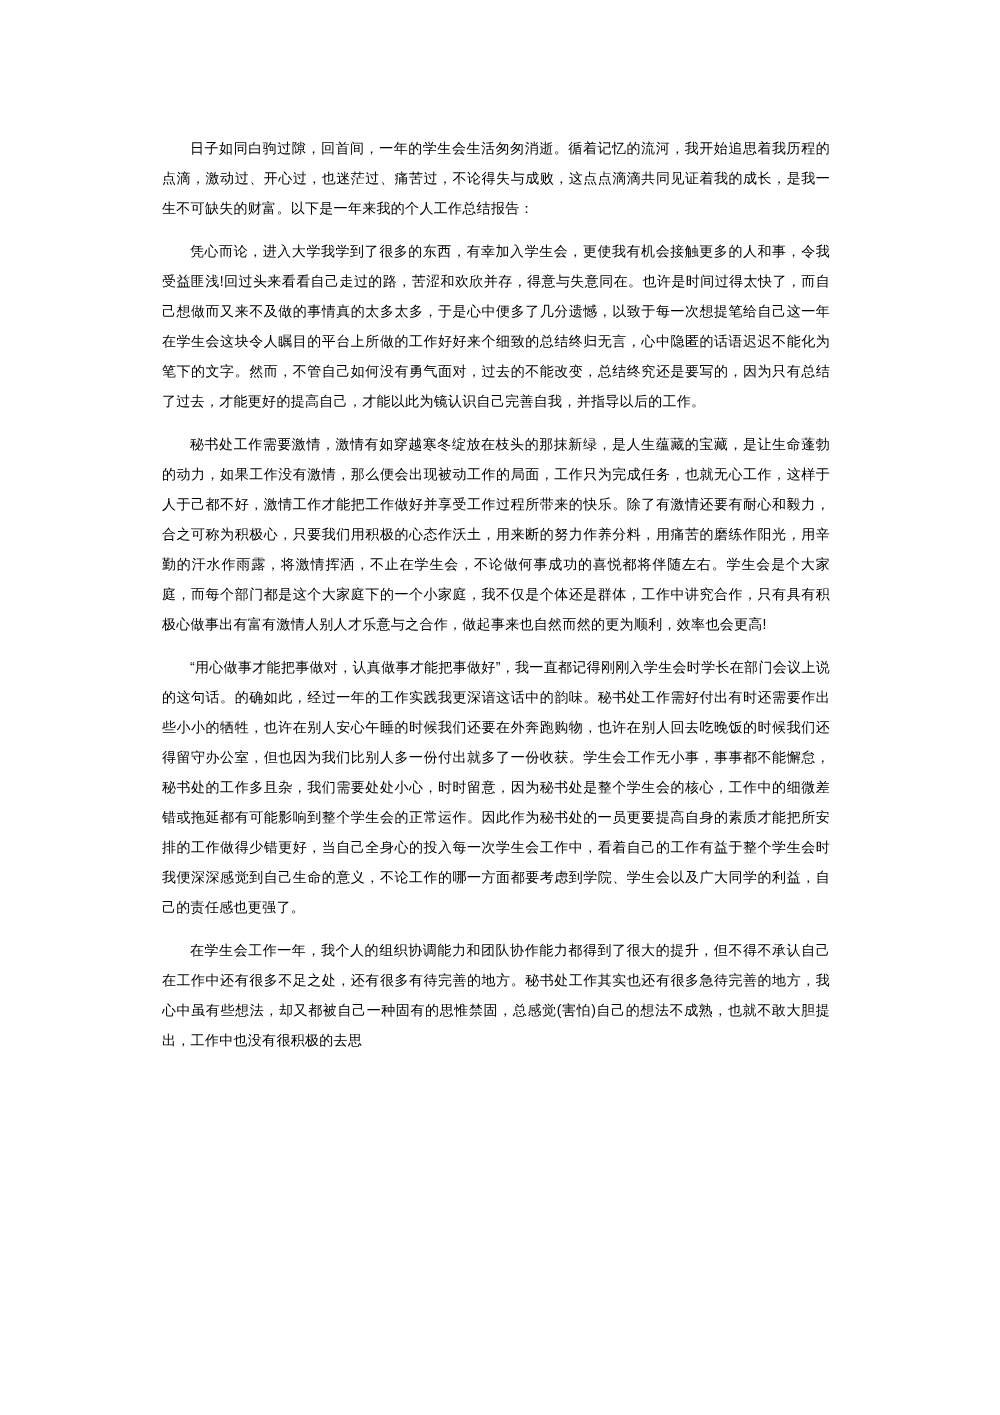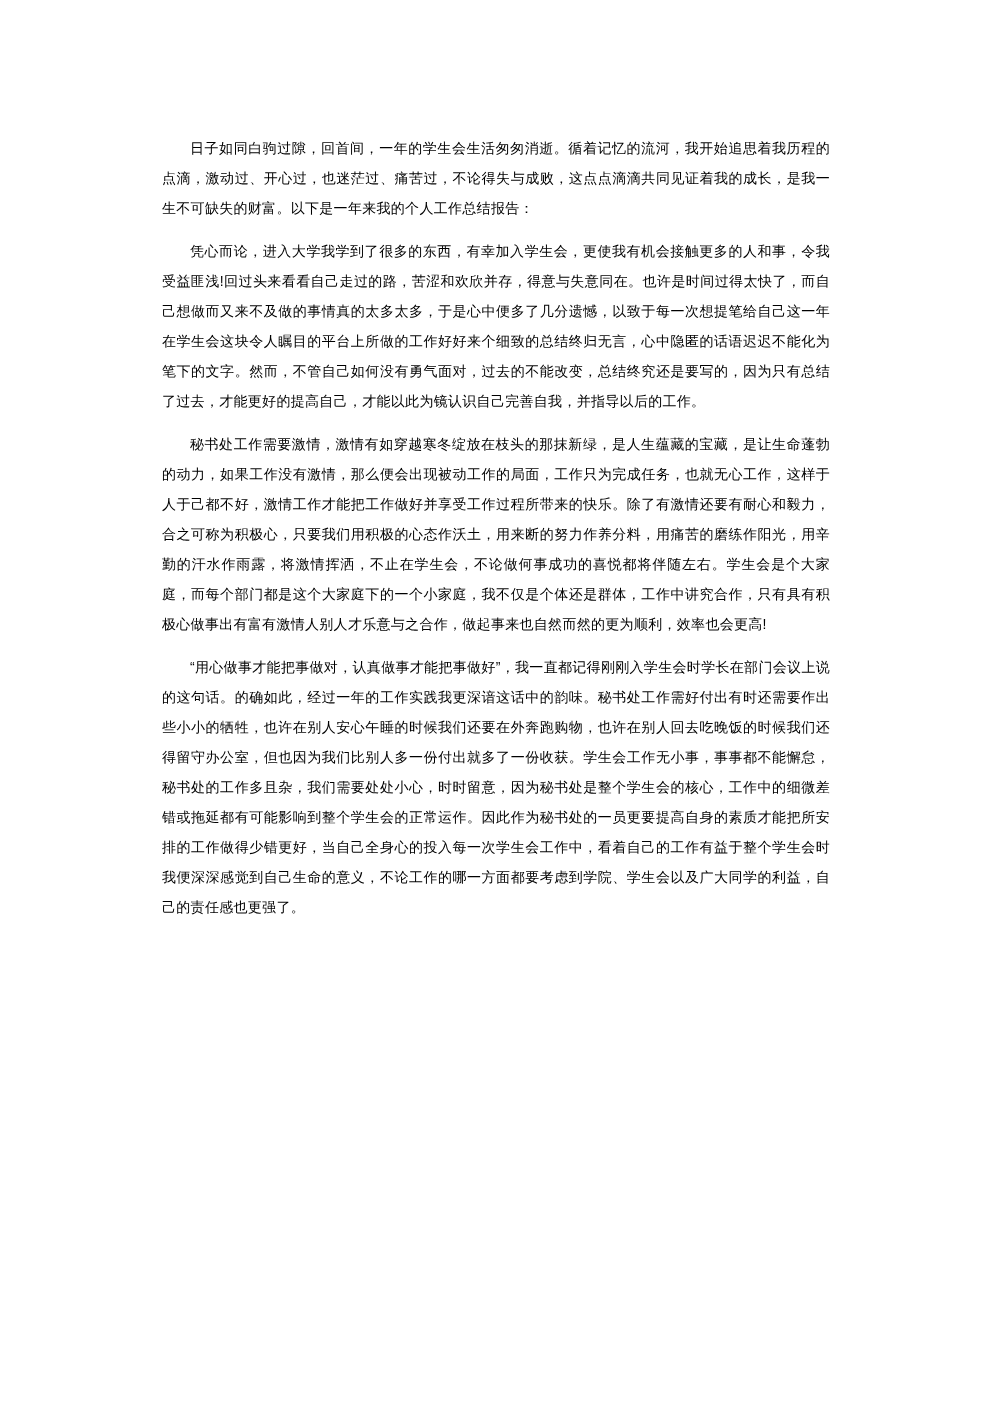--- a/index.html
+++ b/index.html
@@ -37,14 +37,15 @@
 </style>
 </head>
 <body>
 
 <div class="page">
   <div class="doc-body">
     <p>日子如同白驹过隙，回首间，一年的学生会生活匆匆消逝。循着记忆的流河，我开始追思着我历程的点滴，激动过、开心过，也迷茫过、痛苦过，不论得失与成败，这点点滴滴共同见证着我的成长，是我一生不可缺失的财富。以下是一年来我的个人工作总结报告：</p>
     <p>凭心而论，进入大学我学到了很多的东西，有幸加入学生会，更使我有机会接触更多的人和事，令我受益匪浅!回过头来看看自己走过的路，苦涩和欢欣并存，得意与失意同在。也许是时间过得太快了，而自己想做而又来不及做的事情真的太多太多，于是心中便多了几分遗憾，以致于每一次想提笔给自己这一年在学生会这块令人瞩目的平台上所做的工作好好来个细致的总结终归无言，心中隐匿的话语迟迟不能化为笔下的文字。然而，不管自己如何没有勇气面对，过去的不能改变，总结终究还是要写的，因为只有总结了过去，才能更好的提高自己，才能以此为镜认识自己完善自我，并指导以后的工作。</p>
     <p>秘书处工作需要激情，激情有如穿越寒冬绽放在枝头的那抹新绿，是人生蕴藏的宝藏，是让生命蓬勃的动力，如果工作没有激情，那么便会出现被动工作的局面，工作只为完成任务，也就无心工作，这样于人于己都不好，激情工作才能把工作做好并享受工作过程所带来的快乐。除了有激情还要有耐心和毅力，合之可称为积极心，只要我们用积极的心态作沃土，用来断的努力作养分料，用痛苦的磨练作阳光，用辛勤的汗水作雨露，将激情挥洒，不止在学生会，不论做何事成功的喜悦都将伴随左右。学生会是个大家庭，而每个部门都是这个大家庭下的一个小家庭，我不仅是个体还是群体，工作中讲究合作，只有具有积极心做事出有富有激情人别人才乐意与之合作，做起事来也自然而然的更为顺利，效率也会更高!</p>
     <p>“用心做事才能把事做对，认真做事才能把事做好”，我一直都记得刚刚入学生会时学长在部门会议上说的这句话。的确如此，经过一年的工作实践我更深谙这话中的韵味。秘书处工作需好付出有时还需要作出些小小的牺牲，也许在别人安心午睡的时候我们还要在外奔跑购物，也许在别人回去吃晚饭的时候我们还得留守办公室，但也因为我们比别人多一份付出就多了一份收获。学生会工作无小事，事事都不能懈怠，秘书处的工作多且杂，我们需要处处小心，时时留意，因为秘书处是整个学生会的核心，工作中的细微差错或拖延都有可能影响到整个学生会的正常运作。因此作为秘书处的一员更要提高自身的素质才能把所安排的工作做得少错更好，当自己全身心的投入每一次学生会工作中，看着自己的工作有益于整个学生会时我便深深感觉到自己生命的意义，不论工作的哪一方面都要考虑到学院、学生会以及广大同学的利益，自己的责任感也更强了。</p>
+    <p>在学生会工作一年，我个人的组织协调能力和团队协作能力都得到了很大的提升，但不得不承认自己在工作中还有很多不足之处，还有很多有待完善的地方。秘书处工作其实也还有很多急待完善的地方，我心中虽有些想法，却又都被自己一种固有的思惟禁固，总感觉(害怕)自己的想法不成熟，也就不敢大胆提出，工作中也没有很积极的去思</p>
   </div>
 </div>
 
 </body></html>

